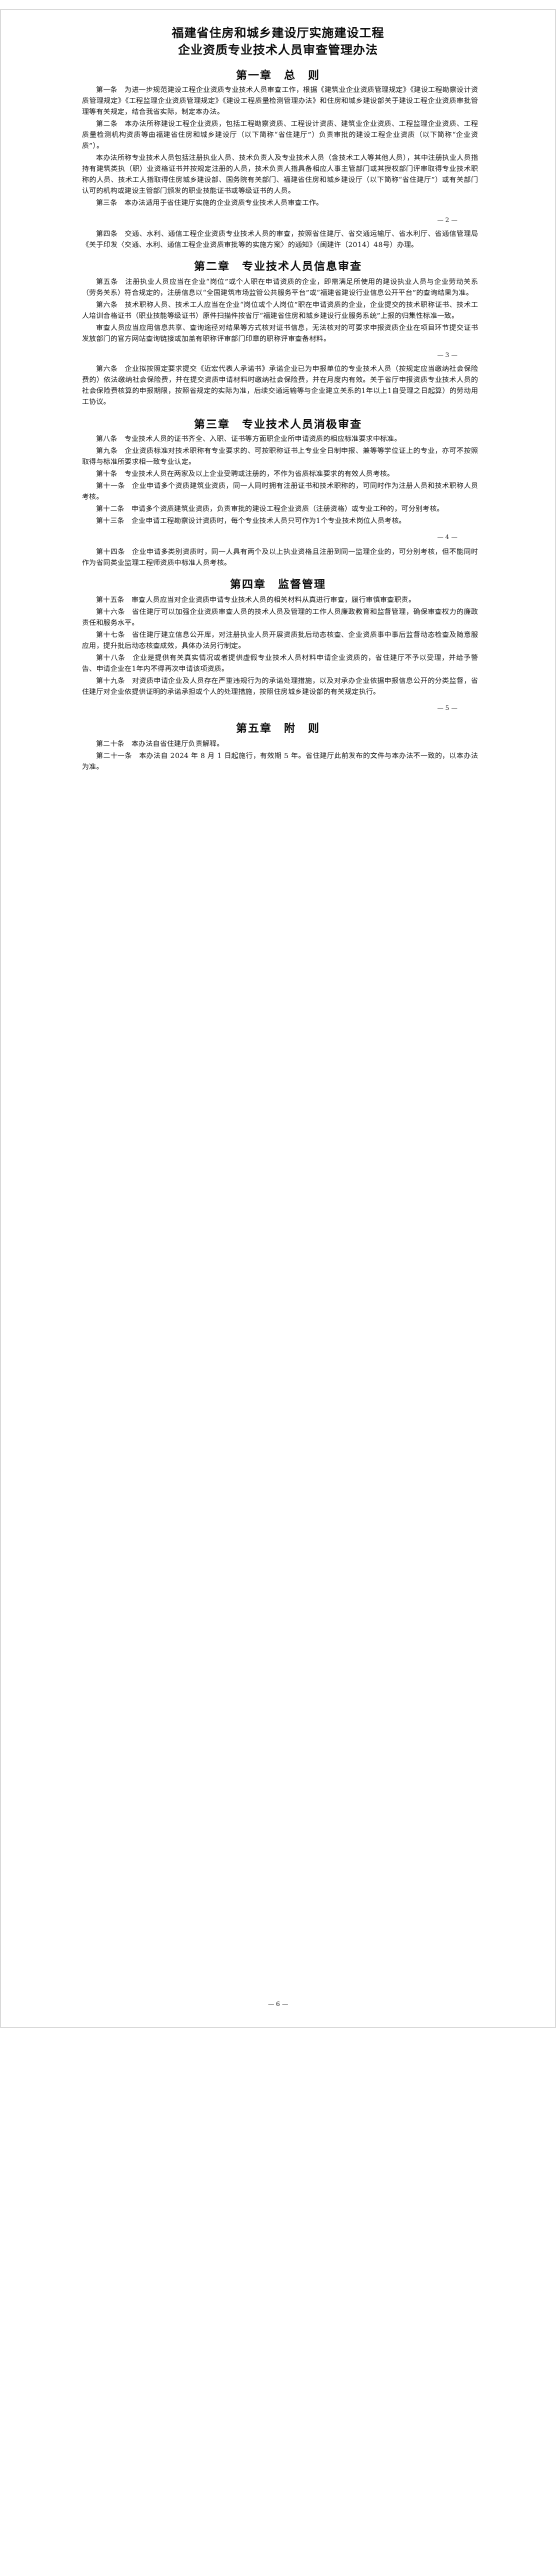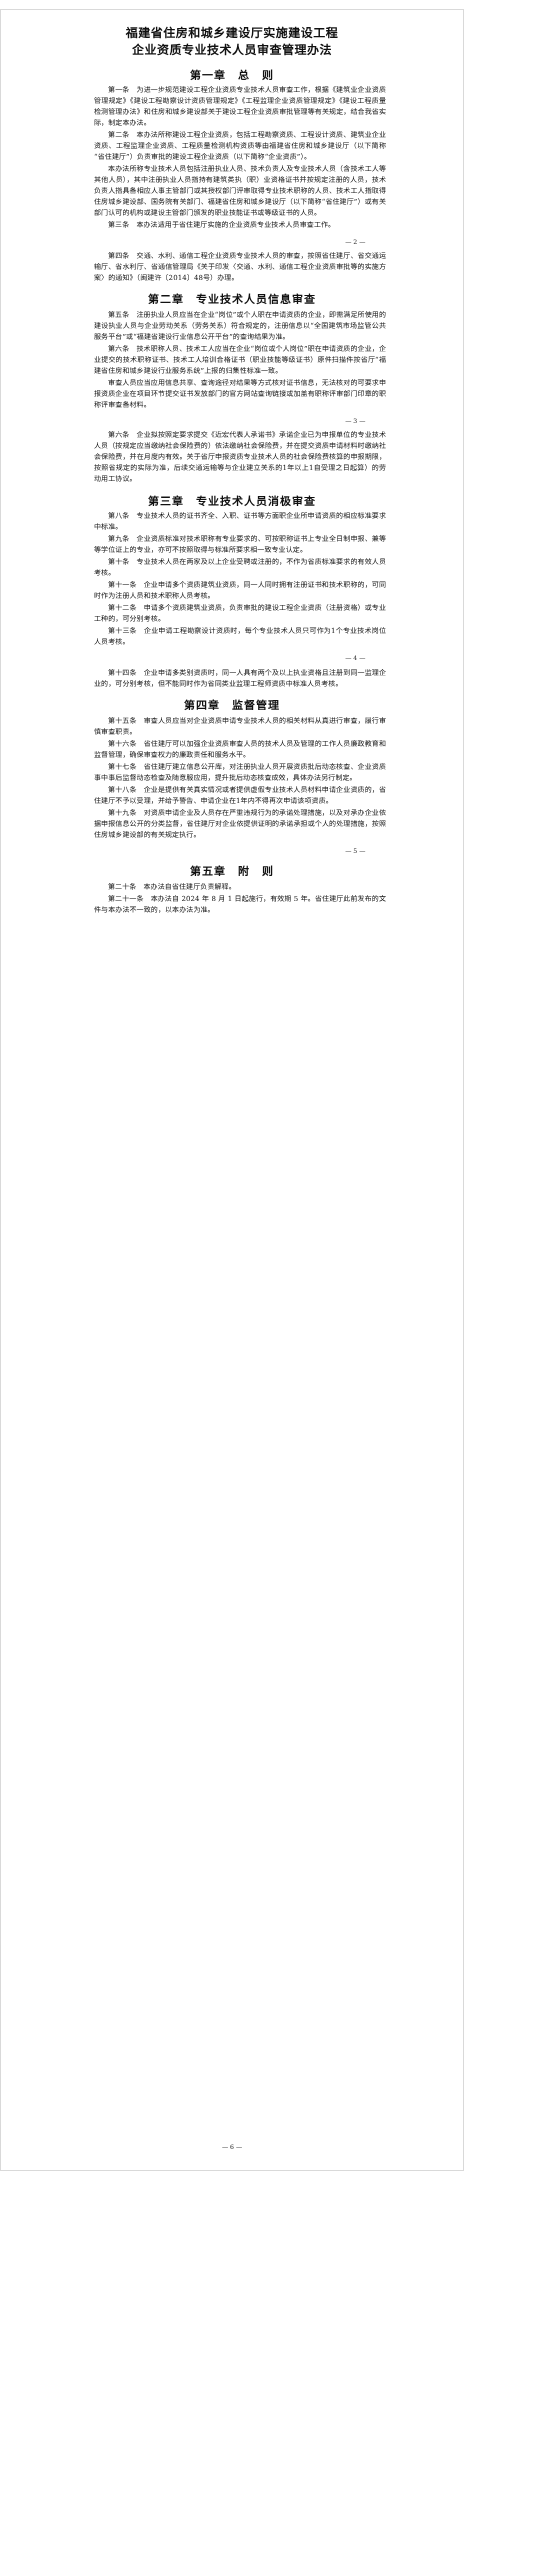--- a/index.html
+++ b/index.html
@@ -14,21 +14,21 @@
     width: 556px;
   }
   .page {
     width: 556px;
     position: relative;
     box-sizing: border-box;
     padding: 9.3px 0 0 0;
   }
   
   .sheet {
-    width: 464px;
+    width: 556px;
     box-sizing: border-box;
     border: 0.5px solid #d9d9d9;
     background: #fff;
     padding: 11.3px 77px 20.6px 77px;
   }
   .doc-title {
     text-align: center;
     font-weight: bold;
     font-size: 12px;
     line-height: 17.5px;
@@ -42,21 +42,21 @@
     text-align: center;
     font-weight: bold;
     font-size: 11px;
     line-height: 13.4px;
     margin: 9.3px 0 3.1px 0;
     letter-spacing: 1px;
   }
   p.body {
     font-size: 7px;
     line-height: 11px;
-    margin: 0 0 1px 16px;
+    margin: 0 0 1px 4px;
     text-align: justify;
     text-justify: inter-ideograph;
     text-indent: 2em;
     letter-spacing: 0.1px;
   }
   .page-num {
     text-align: center;
     font-size: 6.2px;
     line-height: 10.3px;
     margin: 5.2px 0 4.1px 0;

